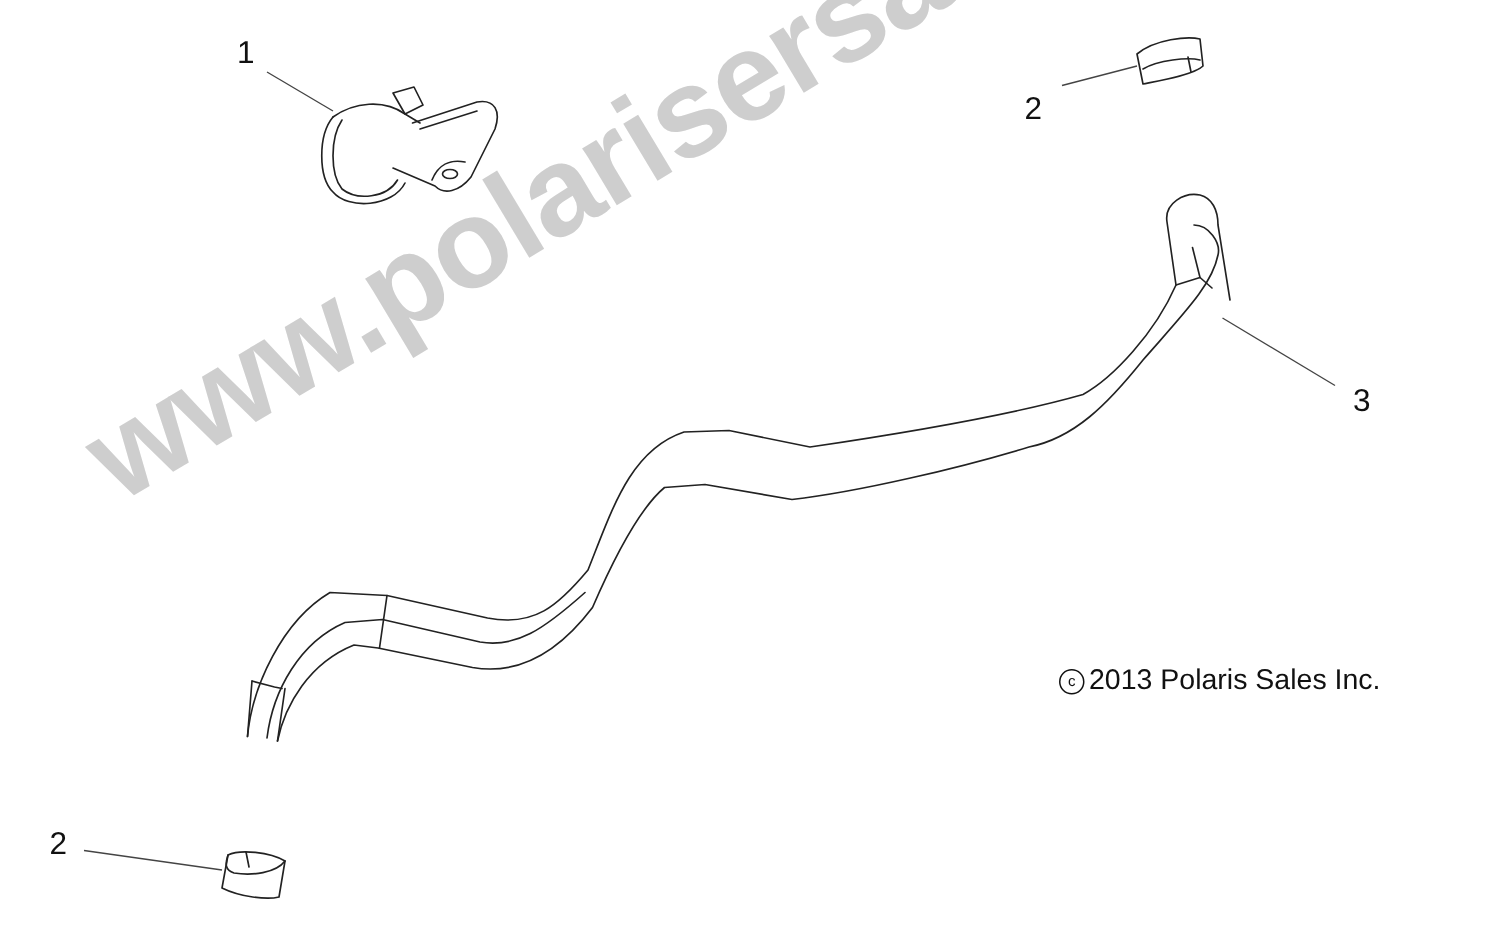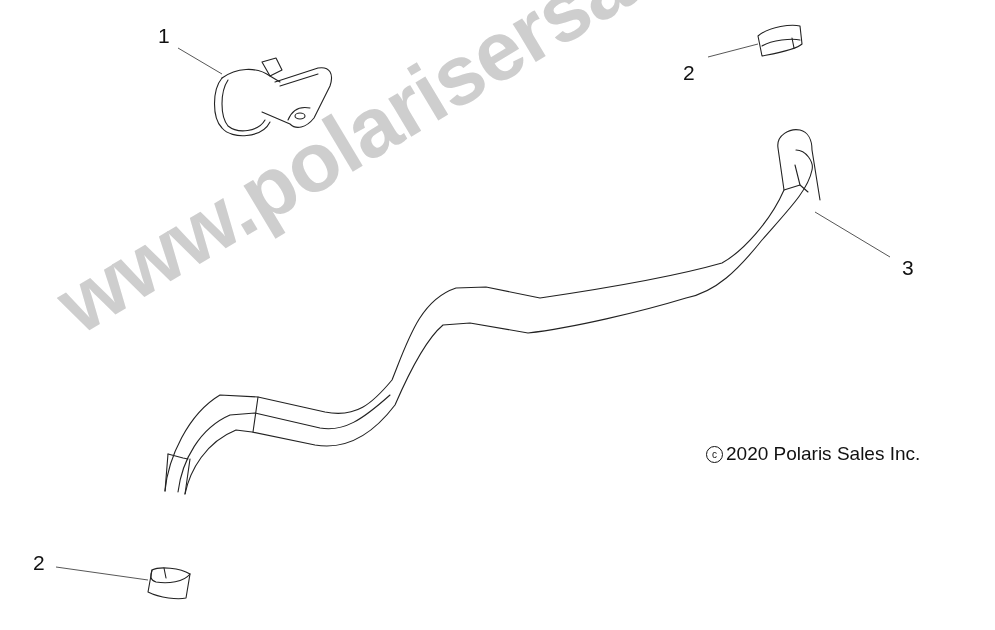--- a/index.html
+++ b/index.html
@@ -67,15 +67,15 @@
       <line x1="815" y1="212" x2="890" y2="257"></line>
     </g>
   </svg>
 
   <div class="callout" style="left:158px;top:25px;">1</div>
   <div class="callout" style="left:683px;top:62px;">2</div>
   <div class="callout" style="left:33px;top:552px;">2</div>
   <div class="callout" style="left:902px;top:257px;">3</div>
 
   <div class="copyright">
-    <span class="c-sym">c</span><span>2020 Polaris Sales Inc.</span>
+    <span class="c-sym">c</span><span>2013 Polaris Sales Inc.</span>
   </div>
 </div>
 
 </body></html>

